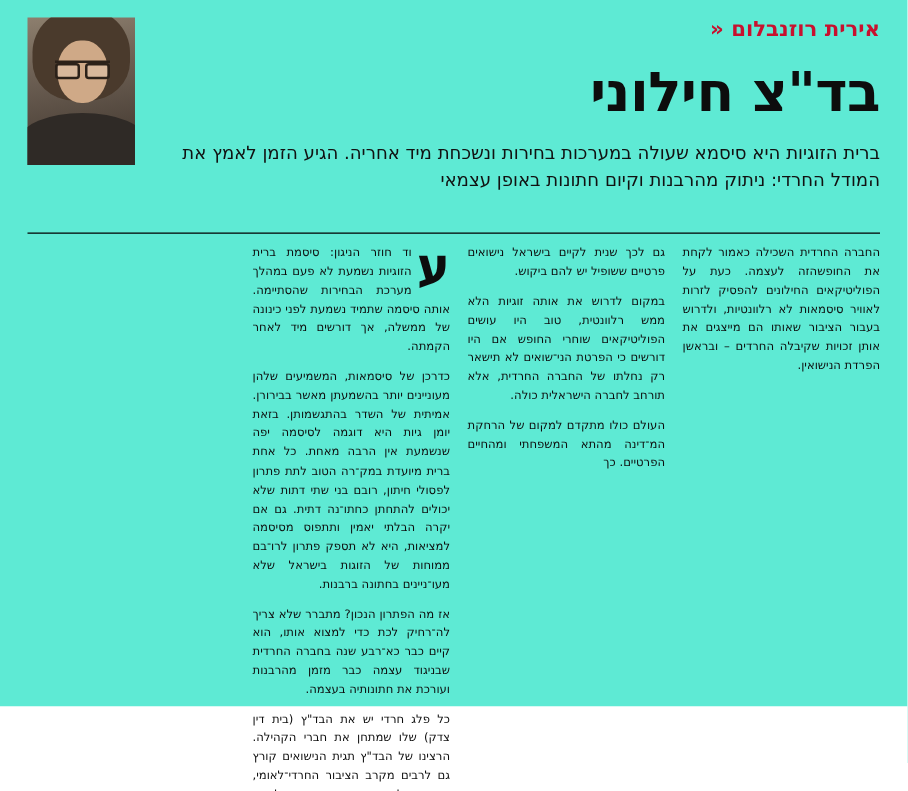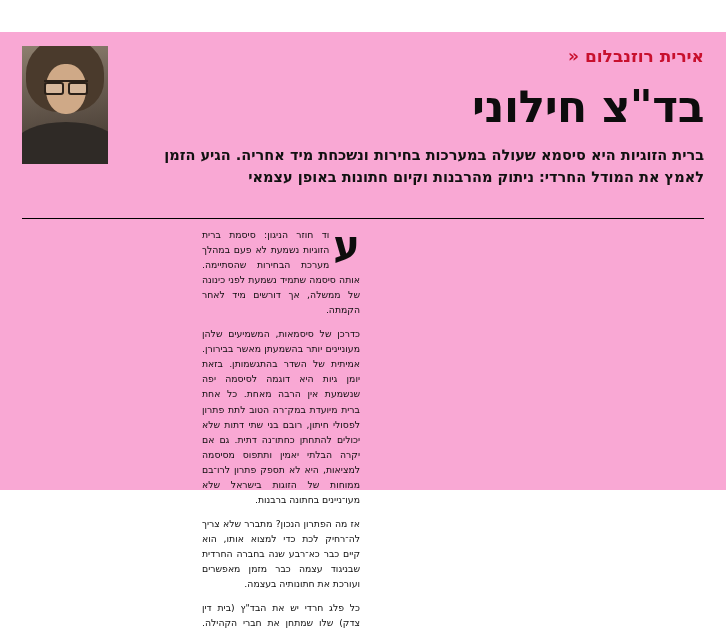--- a/index.html
+++ b/index.html
@@ -11,24 +11,23 @@
     width: 726px;
     height: 633px;
     font-family: "DejaVu Sans", sans-serif;
     color: #0d0d0d;
     overflow: hidden;
     position: relative;
   }
   .page {
     position: relative;
     width: 726px;
-    height: 458px;
-    background: #f9a8d4;
+    height: 565px;
+    background: #5eead4;
     box-sizing: border-box;
-    margin-top: 32px;
   }
 
   
   .header {
     position: relative;
     height: 178px;
     padding: 14px 22px 0 22px;
     box-sizing: border-box;
   }
   .byline-row {
@@ -127,21 +126,21 @@
     font-weight: bold;
     line-height: 1.04;
     letter-spacing: -0.5px;
   }
   .standfirst {
     text-align: right;
     padding-left: 110px;
     margin-top: 14px;
     font-size: 14.5px;
     line-height: 1.55;
-    font-weight: bold;
+    font-weight: normal;
     color: #111;
   }
 
   
   .rule {
     height: 1px;
     background: #000;
     margin: 0 22px;
   }
   .rule-top { margin-top: 8px; }
@@ -199,28 +198,32 @@
 
     <div class="standfirst">ברית הזוגיות היא סיסמא שעולה במערכות בחירות ונשכחת מיד אחריה. הגיע הזמן לאמץ את המודל החרדי: ניתוק מהרבנות וקיום חתונות באופן עצמאי</div>
   </div>
 
   <div class="rule rule-top"></div>
 
   <div class="body-wrap">
     <div class="cols">
 
       <div class="col">
+        <p>החברה החרדית השכילה כאמור לקחת את החופשהזה לעצמה. כעת על הפוליטיקאים החילונים להפסיק לזרות לאוויר סיסמאות לא רלוונטיות, ולדרוש בעבור הציבור שאותו הם מייצגים את אותן זכויות שקיבלה החרדים – ובראשן הפרדת הנישואין.</p>
       </div>
 
       <div class="col">
+        <p>גם לכך שנית לקיים בישראל נישואים פרטיים ששופיל יש להם ביקוש.</p>
+        <p>במקום לדרוש את אותה זוגיות הלא ממש רלוונטית, טוב היו עושים הפוליטיקאים שוחרי החופש אם היו דורשים כי הפרטת הני־שואים לא תישאר רק נחלתו של החברה החרדית, אלא תורחב לחברה הישראלית כולה.</p>
+        <p>העולם כולו מתקדם למקום של הרחקת המ־דינה מהתא המשפחתי ומהחיים הפרטיים. כך</p>
       </div>
 
       <div class="col">
         <p><span class="dropcap">ע</span><span>וד חוזר הניגון: סיסמת ברית הזוגיות נשמעת לא פעם במהלך מערכת הבחירות שהסתיימה. אותה סיסמה שתמיד נשמעת לפני כינונה של ממשלה, אך דורשים מיד לאחר הקמתה.</span></p>
         <p>כדרכן של סיסמאות, המשמיעים שלהן מעוניינים יותר בהשמעתן מאשר בבירורן. אמיתית של השדר בהתגשמותן. בזאת יומן גיות היא דוגמה לסיסמה יפה שנשמעת אין הרבה מאחת. כל אחת ברית מיועדת במק־רה הטוב לתת פתרון לפסולי חיתון, רובם בני שתי דתות שלא יכולים להתחתן כחתו־נה דתית. גם אם יקרה הבלתי יאמין ותתפוס מסיסמה למציאות, היא לא תספק פתרון לרו־בם ממוחות של הזוגות בישראל שלא מעו־ניינים בחתונה ברבנות.</p>
-        <p>אז מה הפתרון הנכון? מתברר שלא צריך לה־רחיק לכת כדי למצוא אותו, הוא קיים כבר כא־רבע שנה בחברה החרדית שבניגוד עצמה כבר מזמן מאפשרים ועורכת את חתונותיה בעצמה.</p>
+        <p>אז מה הפתרון הנכון? מתברר שלא צריך לה־רחיק לכת כדי למצוא אותו, הוא קיים כבר כא־רבע שנה בחברה החרדית שבניגוד עצמה כבר מזמן מהרבנות ועורכת את חתונותיה בעצמה.</p>
         <p>כל פלג חרדי יש את הבד"ץ (בית דין צדק) שלו שמתחן את חברי הקהילה. הרצינו של הבד"ץ תגית הנישואים קורץ גם לרבים מקרב הציבור החרדי־לאומי, שמבקש להתחתן ברבנות פוגים לאחר הבד"צים החרדיים. אלא מאפשרים לציבור מתחנים דרכם לא לעבור ברבנות ומהווים דר־</p>
       </div>
 
     </div>
   </div>
 
 </div>
 
 </body></html>

